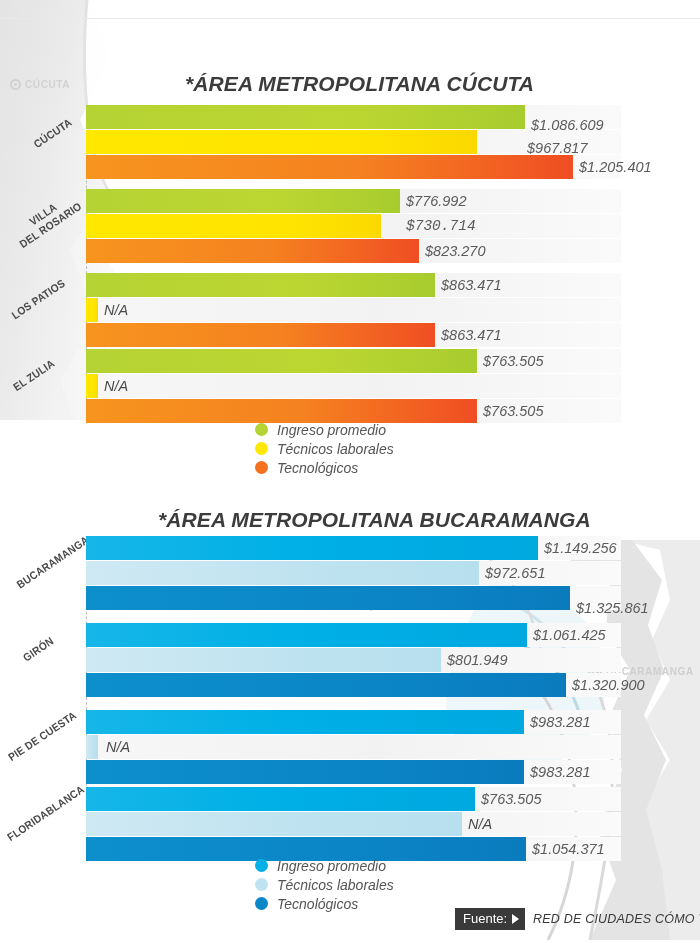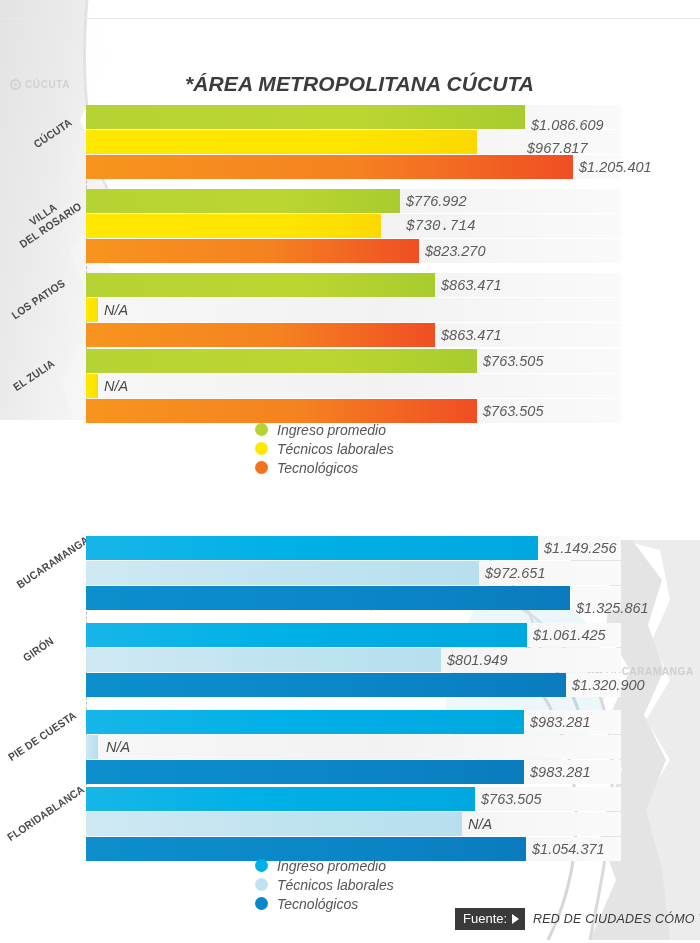--- a/index.html
+++ b/index.html
@@ -162,20 +162,21 @@
     <span class="dot"></span>
     <span>CÚCUTA</span>
   </div>
   <div class="wm wm-buca">
     <span class="dot"></span>
     <span>BUCARAMANGA</span>
   </div>
 
 
   <div class="section-title st-cucuta">*ÁREA METROPOLITANA CÚCUTA</div>
+  <div class="section-title st-buca">*ÁREA METROPOLITANA BUCARAMANGA</div>
 
   <div class="chart chart-cucuta">
     <div class="axis"></div>
 
     <div class="group" style="top:0;">
       <div class="citylabel" style="left:-2px;top:22px;width:110px;">CÚCUTA</div>
       <div class="track" style="top:0;"></div>
       <div class="track" style="top:25px;"></div>
       <div class="track" style="top:50px;"></div>
       <div class="bar g" style="top:0;width:439px;"></div>

